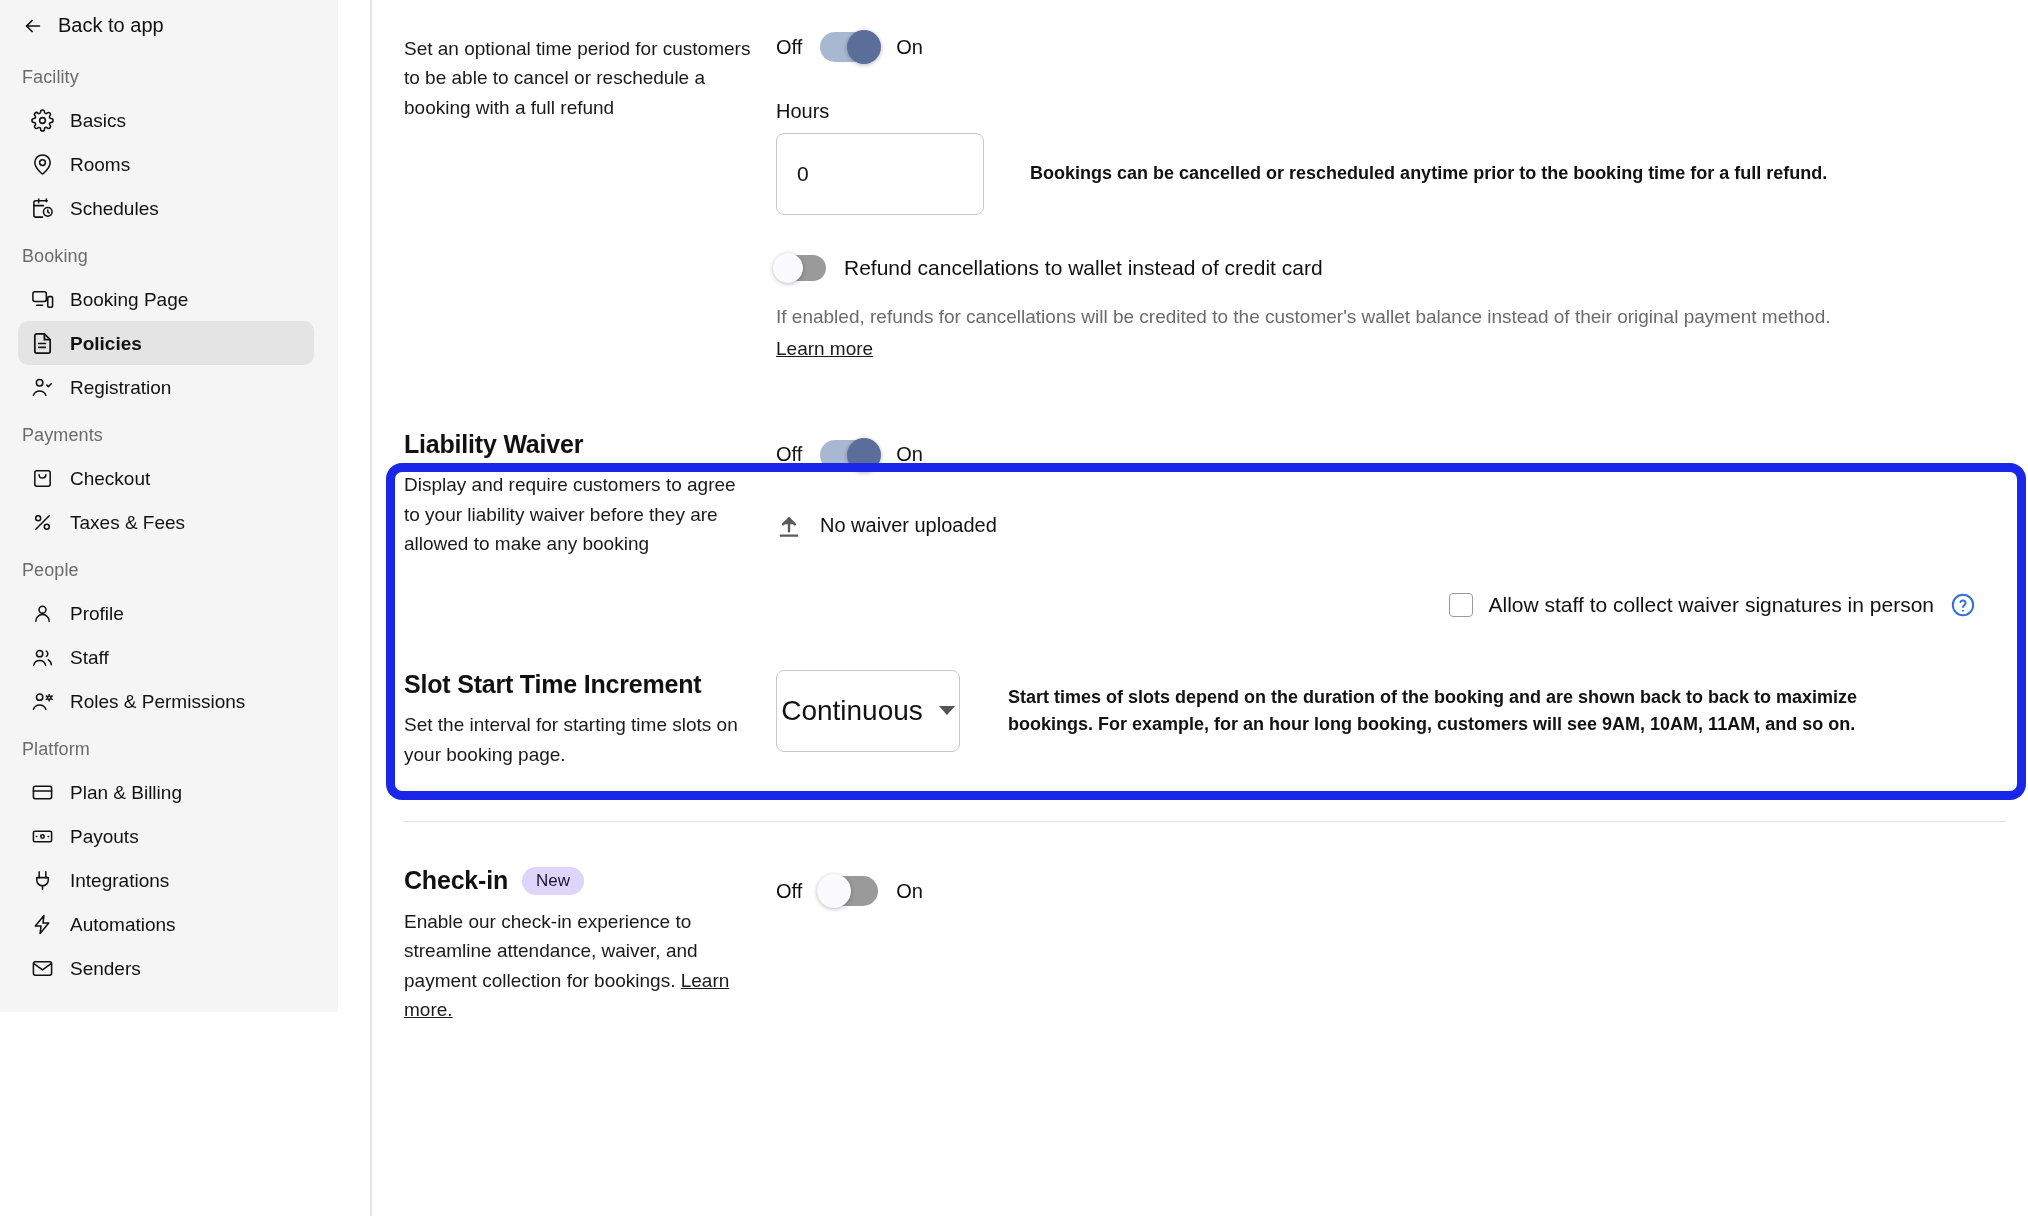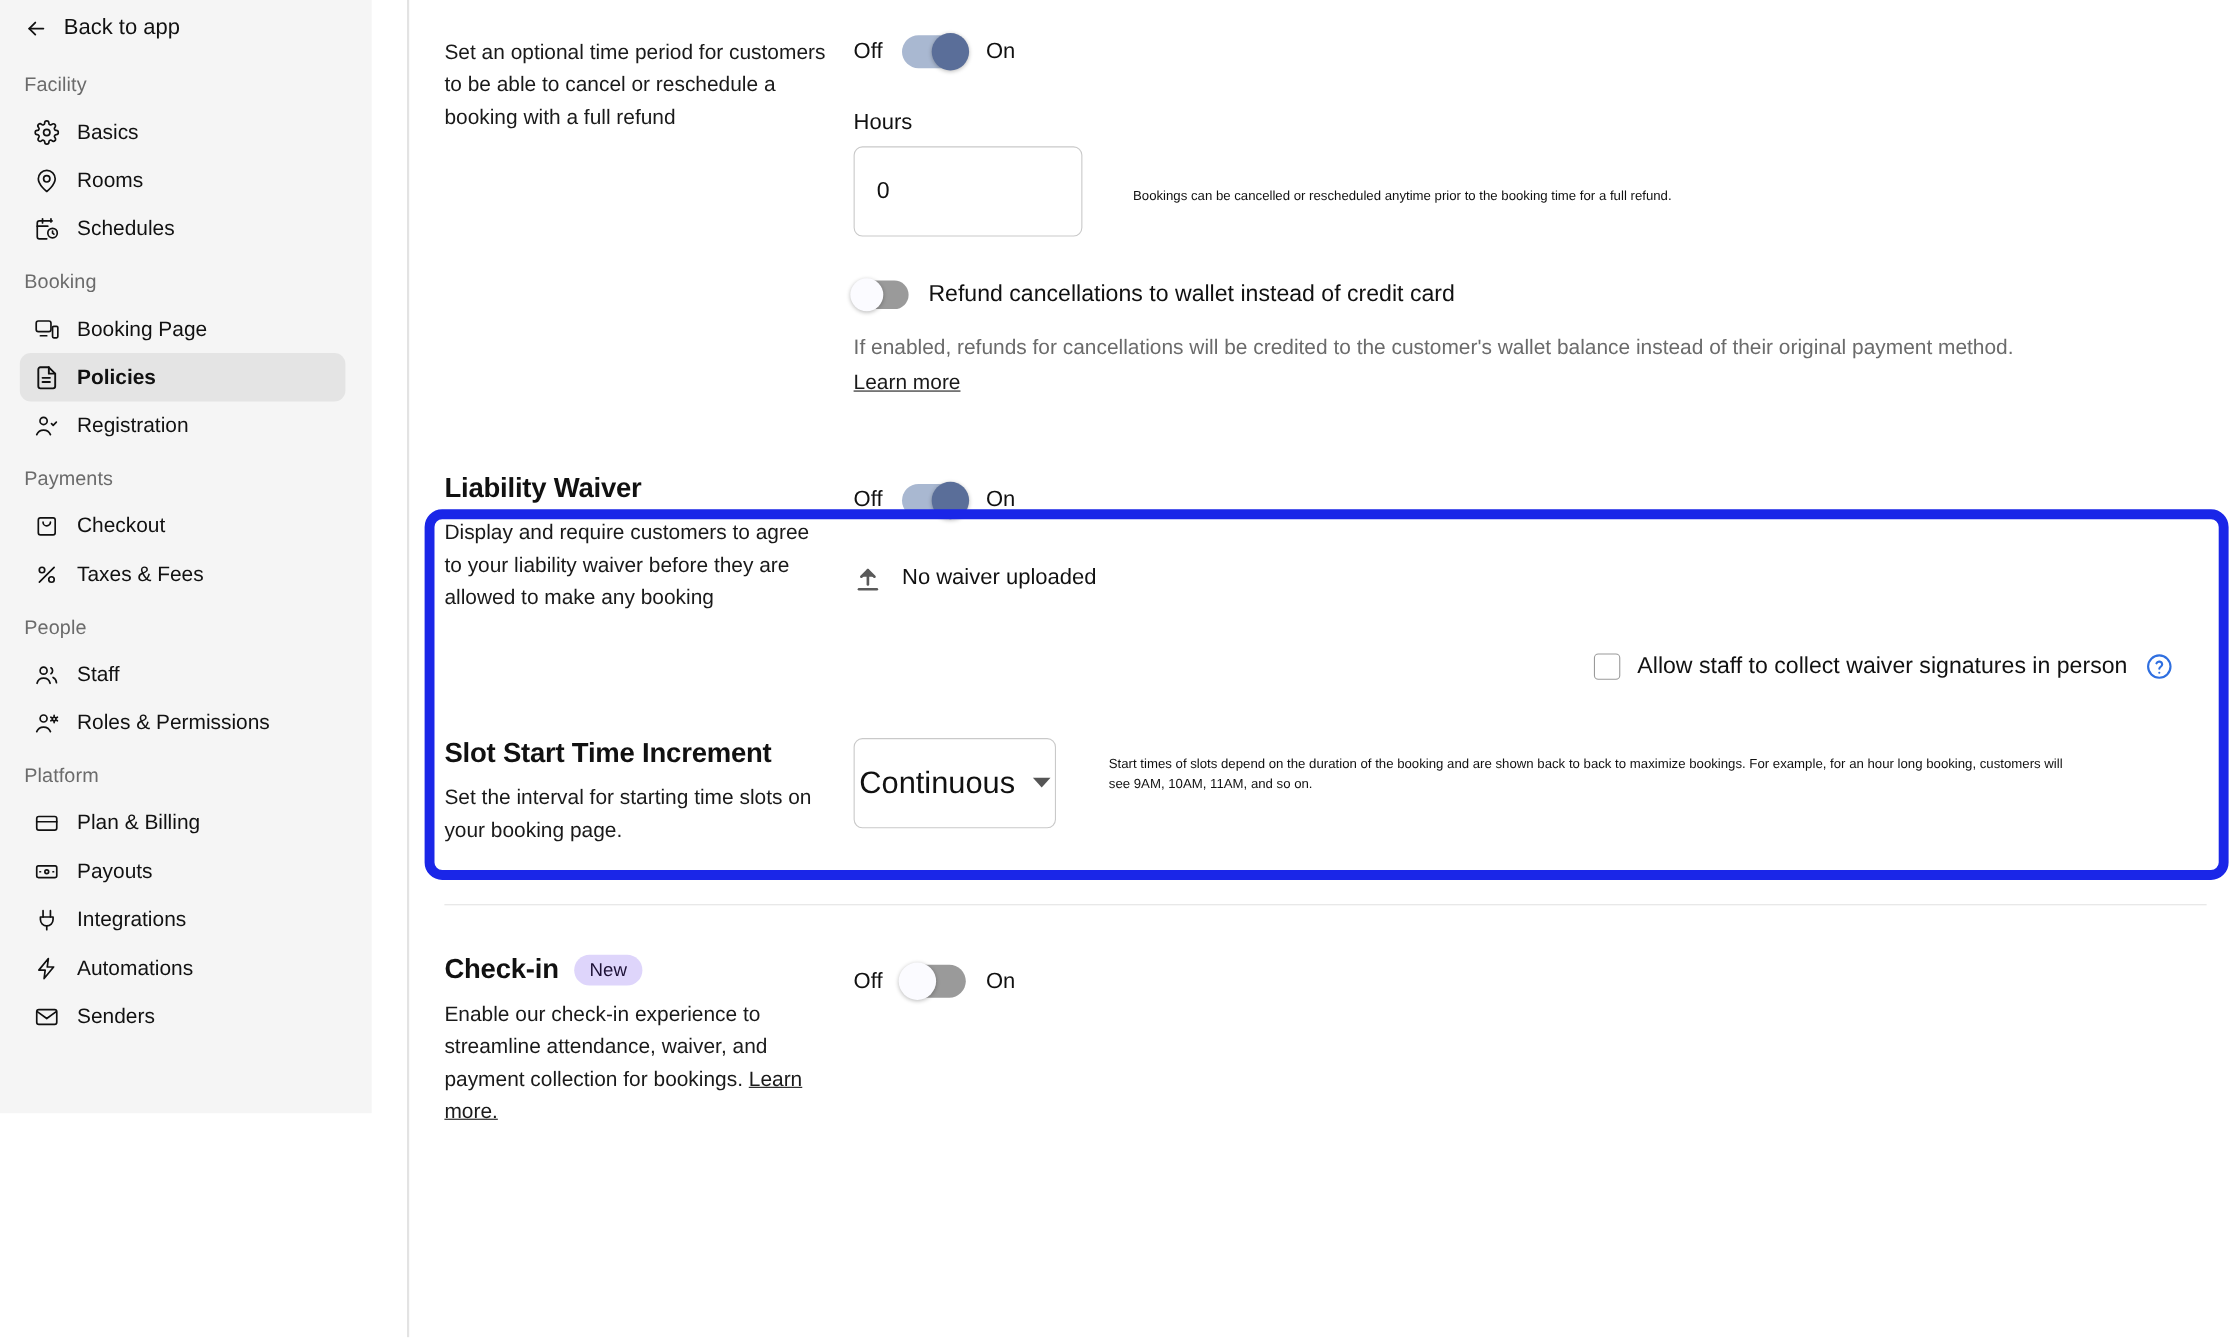--- a/index.html
+++ b/index.html
@@ -151,23 +151,24 @@
     border: 1px solid #c9c9c9;
     border-radius: 8px;
     font-size: 21px;
     color: #111;
     padding: 0 20px;
     font-family: inherit;
     background: #fff;
     outline: none;
   }
   .help-text {
-    font-size: 12px;
+    font-size: 18px;
     color: #111;
     line-height: 1.5;
+    font-weight: bold;
   }
   .muted {
     font-size: 19px;
     color: #6b6b6b;
     line-height: 1.5;
   }
   .learn-more {
     font-size: 19px;
     color: #1a1a1a;
     text-decoration: underline;
@@ -341,20 +342,29 @@
               <circle cx="16.5" cy="16.5" r="2.6"></circle>
           </svg>
         </span>
         <span class="nav-label">Taxes &amp; Fees</span>
       </div>
     </div>
 
     <div class="nav-group">
       <div class="nav-group-title">People</div>
 
+      <div class="nav-item">
+        <span class="ico">
+          <svg viewBox="0 0 24 24" width="23" height="23" fill="none" stroke="#111" stroke-width="1.6" stroke-linecap="round" stroke-linejoin="round">
+            <circle cx="12" cy="8" r="3.6"></circle>
+              <path d="M5 20a7 7 0 0 1 14 0"></path>
+          </svg>
+        </span>
+        <span class="nav-label">Profile</span>
+      </div>
 
       <div class="nav-item">
         <span class="ico">
           <svg viewBox="0 0 24 24" width="23" height="23" fill="none" stroke="#111" stroke-width="1.6" stroke-linecap="round" stroke-linejoin="round">
             <circle cx="9" cy="8" r="3.3"></circle>
               <path d="M2.8 20a6.4 6.4 0 0 1 12.4 0"></path>
             <path d="M16 5.3a3.3 3.3 0 0 1 0 5.6"></path>
               <path d="M18 14.5a6 6 0 0 1 3.2 5"></path>
           </svg>
         </span>

